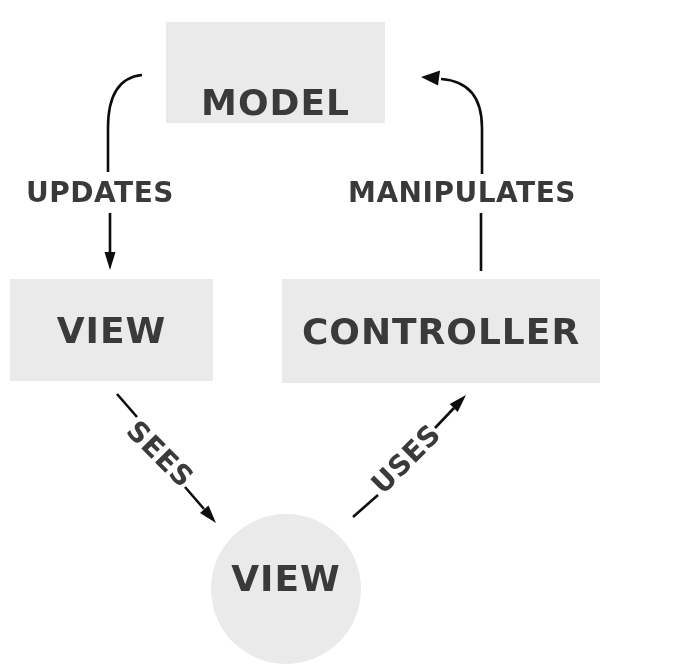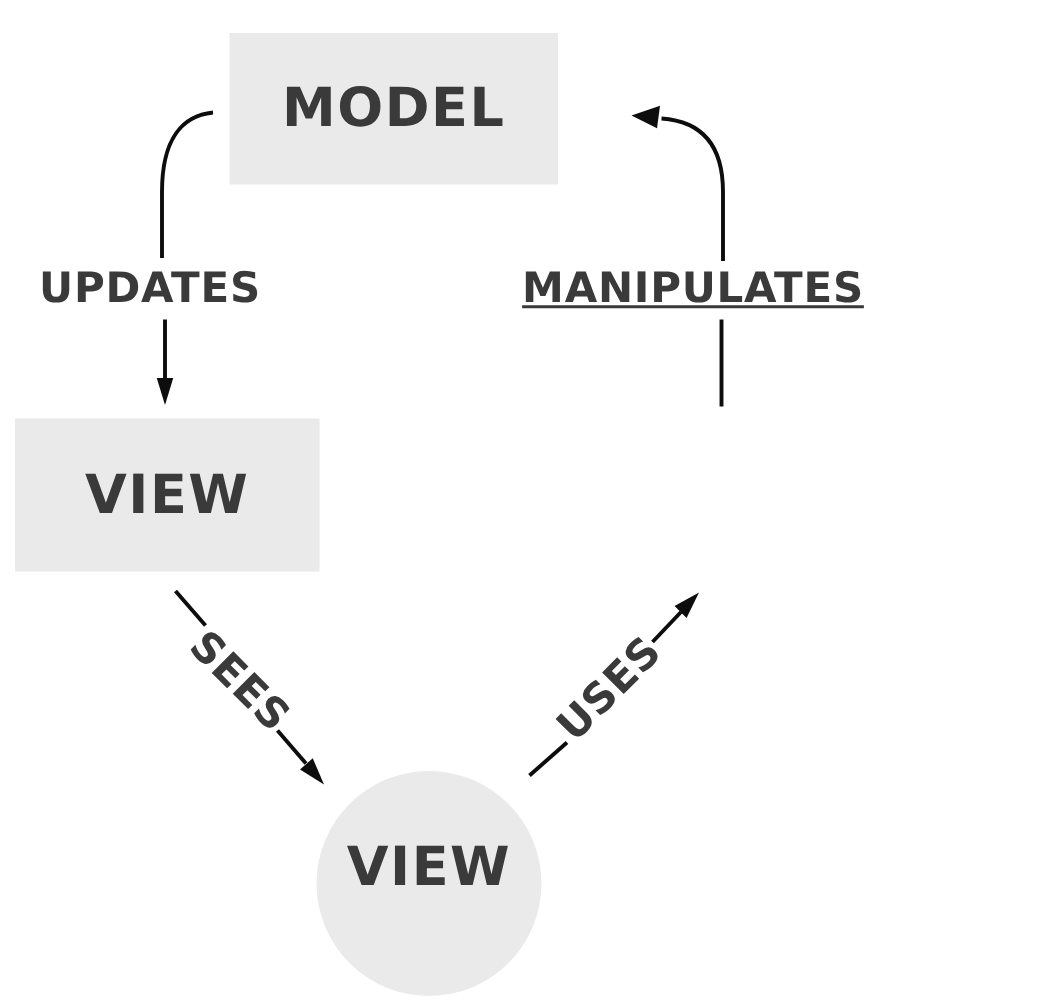--- a/index.html
+++ b/index.html
@@ -90,34 +90,37 @@
       <polygon class="arrow-head" points="216,523 200,513 208.5,505.5"></polygon>
     </g>
 
     <g>
       <path class="arrow-line" d="M 353 517 L 378 495"></path>
       <path class="arrow-line" d="M 435 428 L 454 408"></path>
       <polygon class="arrow-head" points="466,395 457.7,412 449.7,404"></polygon>
     </g>
   </svg>
 
-  <div class="node" style="left:153px; top:22px; width:219px; height:101px;">
+  <div class="node" style="left:166px; top:22px; width:219px; height:101px;align-items:flex-end;">
     <span>MODEL</span>
   </div>
 
   <div class="node" style="left:10px; top:279px; width:203px; height:102px;">
     <span>VIEW</span>
   </div>
 
+  <div class="node" style="left:282px; top:279px; width:318px; height:104px;">
+    <span>CONTROLLER</span>
+  </div>
 
   <div class="node circle" style="left:211px; top:514px; width:150px; height:150px;">
     <span>VIEW</span>
   </div>
 
   <div class="edge-label" style="left:100px; top:192px;">UPDATES</div>
 
-  <div class="edge-label" style="left:462px; top:192px;text-decoration:underline;">MANIPULATES</div>
+  <div class="edge-label" style="left:462px; top:192px;">MANIPULATES</div>
 
   <div class="edge-label rot45" style="left:160px; top:454px;">SEES</div>
 
   <div class="edge-label rotm45" style="left:406px; top:459px;">USES</div>
 
 </div>
 
 </body></html>

